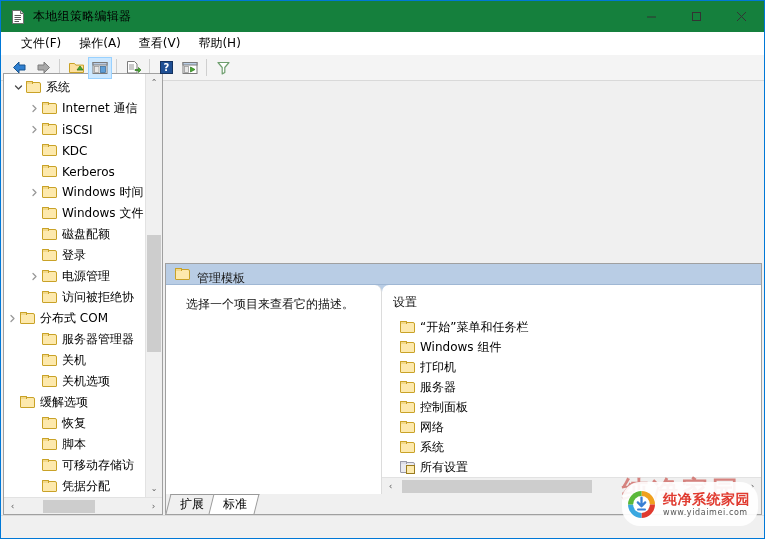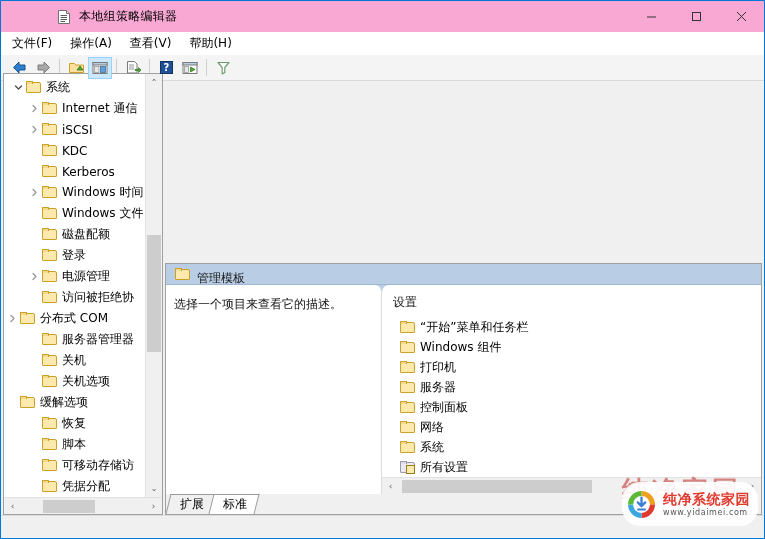--- a/index.html
+++ b/index.html
@@ -8,36 +8,36 @@
     font-family:"DejaVu Sans","Liberation Sans",sans-serif;
     font-size:12px;color:#000;background:#f0f0f0;
   }
   .window{
     position:absolute;left:0;top:0;width:765px;height:539px;
     background:#ffffff;border:1px solid #0078d7;box-sizing:border-box;
     display:flex;flex-direction:column;
   }
   
   .titlebar{
-    height:31px;flex:0 0 31px;background:#f9a8d4;
-    display:flex;align-items:center;position:relative;padding-left:46px;
+    height:31px;flex:0 0 31px;background:#15803d;
+    display:flex;align-items:center;position:relative;
   }
   .title-icon{
     width:16px;height:16px;margin-left:9px;margin-right:7px;position:relative;flex:0 0 16px;
   }
   .title-text{font-size:12px;color:#000;letter-spacing:.3px;}
   .win-btns{position:absolute;right:0;top:0;height:31px;display:flex;}
   .win-btn{
     width:45px;height:31px;display:flex;align-items:center;justify-content:center;
     color:#333;font-size:13px;line-height:1;
   }
   
   .menubar{
     height:23px;flex:0 0 23px;background:#ffffff;display:flex;align-items:center;
-    padding-left:2px;
+    padding-left:11px;
   }
   .menu-item{padding:2px 9px;font-size:12px;color:#000;}
   
   .toolbar{
     height:25px;flex:0 0 25px;background:#f4f4f4;border-bottom:1px solid #d9d9d9;
     display:flex;align-items:center;padding-left:6px;
   }
   .tb-btn{width:24px;height:22px;display:flex;align-items:center;justify-content:center;position:relative;}
   .tb-btn.sel{background:#cce8ff;border:1px solid #99d1ff;box-sizing:border-box;}
   .tb-sep{width:1px;height:17px;background:#cfcfcf;margin:0 4px;}
@@ -92,21 +92,21 @@
   .mmc-head{
     height:21px;flex:0 0 21px;background:#b9cde5;
     display:flex;align-items:center;padding-left:9px;box-sizing:border-box;
     border-bottom:1px solid #9fb7d4;
   }
   .mmc-head .folder{margin-right:6px;}
   .mmc-title{font-size:12px;color:#1b1b1b;margin-top:8px;}
   .mmc-body{flex:1 1 auto;display:flex;min-height:0;background:#b9cde5;position:relative;}
   .desc-panel{
     width:216px;flex:0 0 216px;background:#fff;border-top-right-radius:7px;
-    padding:11px 10px 0 8px;box-sizing:border-box;font-size:12px;color:#111;
+    padding:11px 10px 0 20px;box-sizing:border-box;font-size:12px;color:#111;
     border-right:1px solid #dcdcdc;
   }
   .list-panel{
     flex:1 1 auto;background:#fff;border-top-left-radius:7px;display:flex;flex-direction:column;min-width:0;
   }
   .list-inner{flex:1 1 auto;padding:9px 0 0 10px;overflow:hidden;}
   .list-head{font-size:12px;color:#111;margin-bottom:6px;padding-left:1px;}
   .list-row{height:20px;display:flex;align-items:center;white-space:nowrap;font-size:12px;padding-left:8px;}
   
   .tabstrip{

